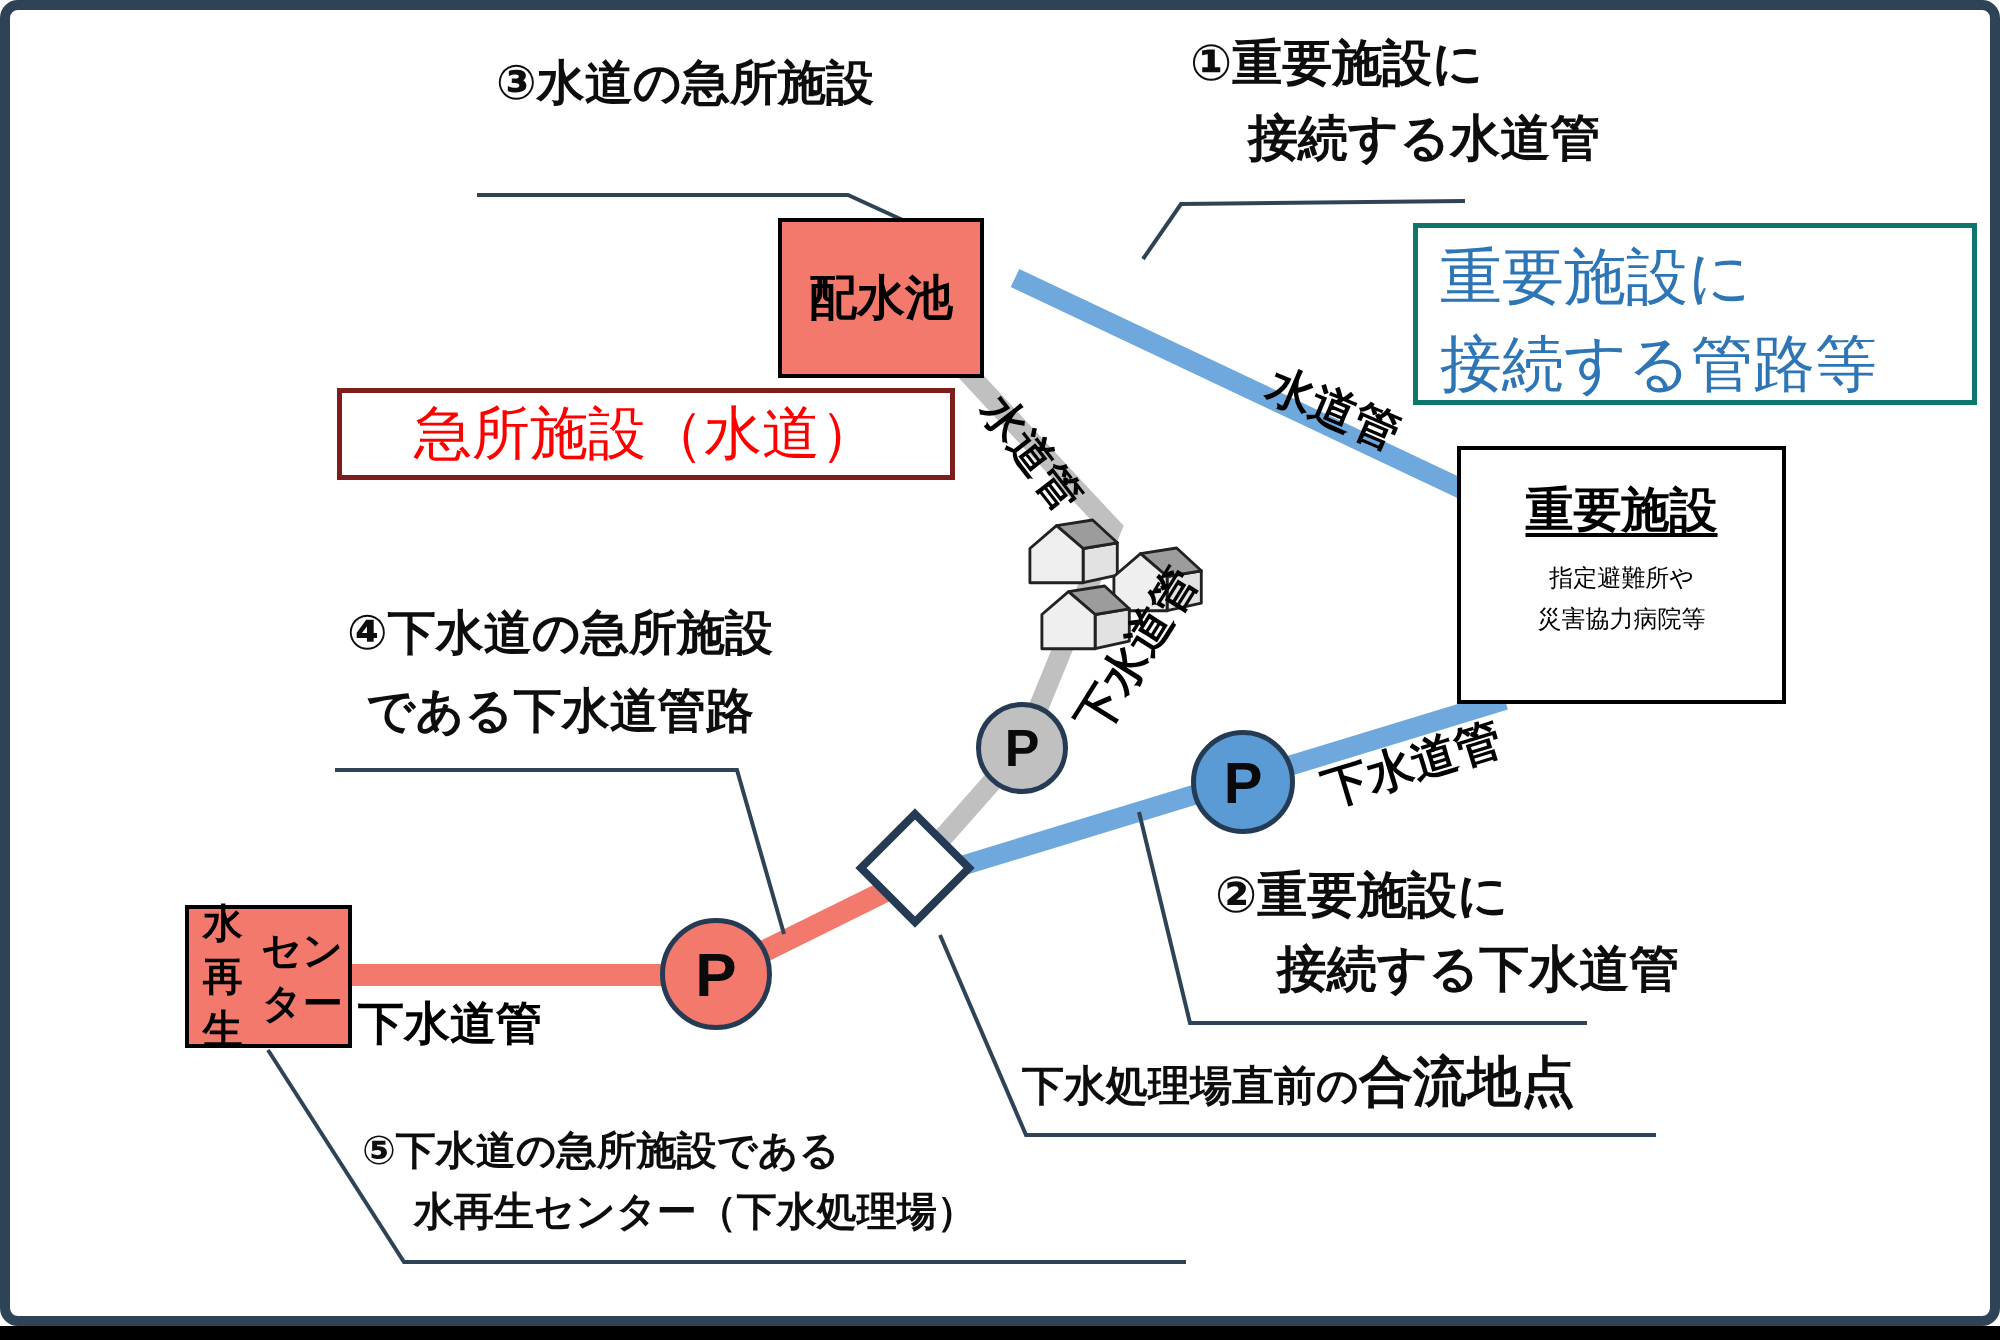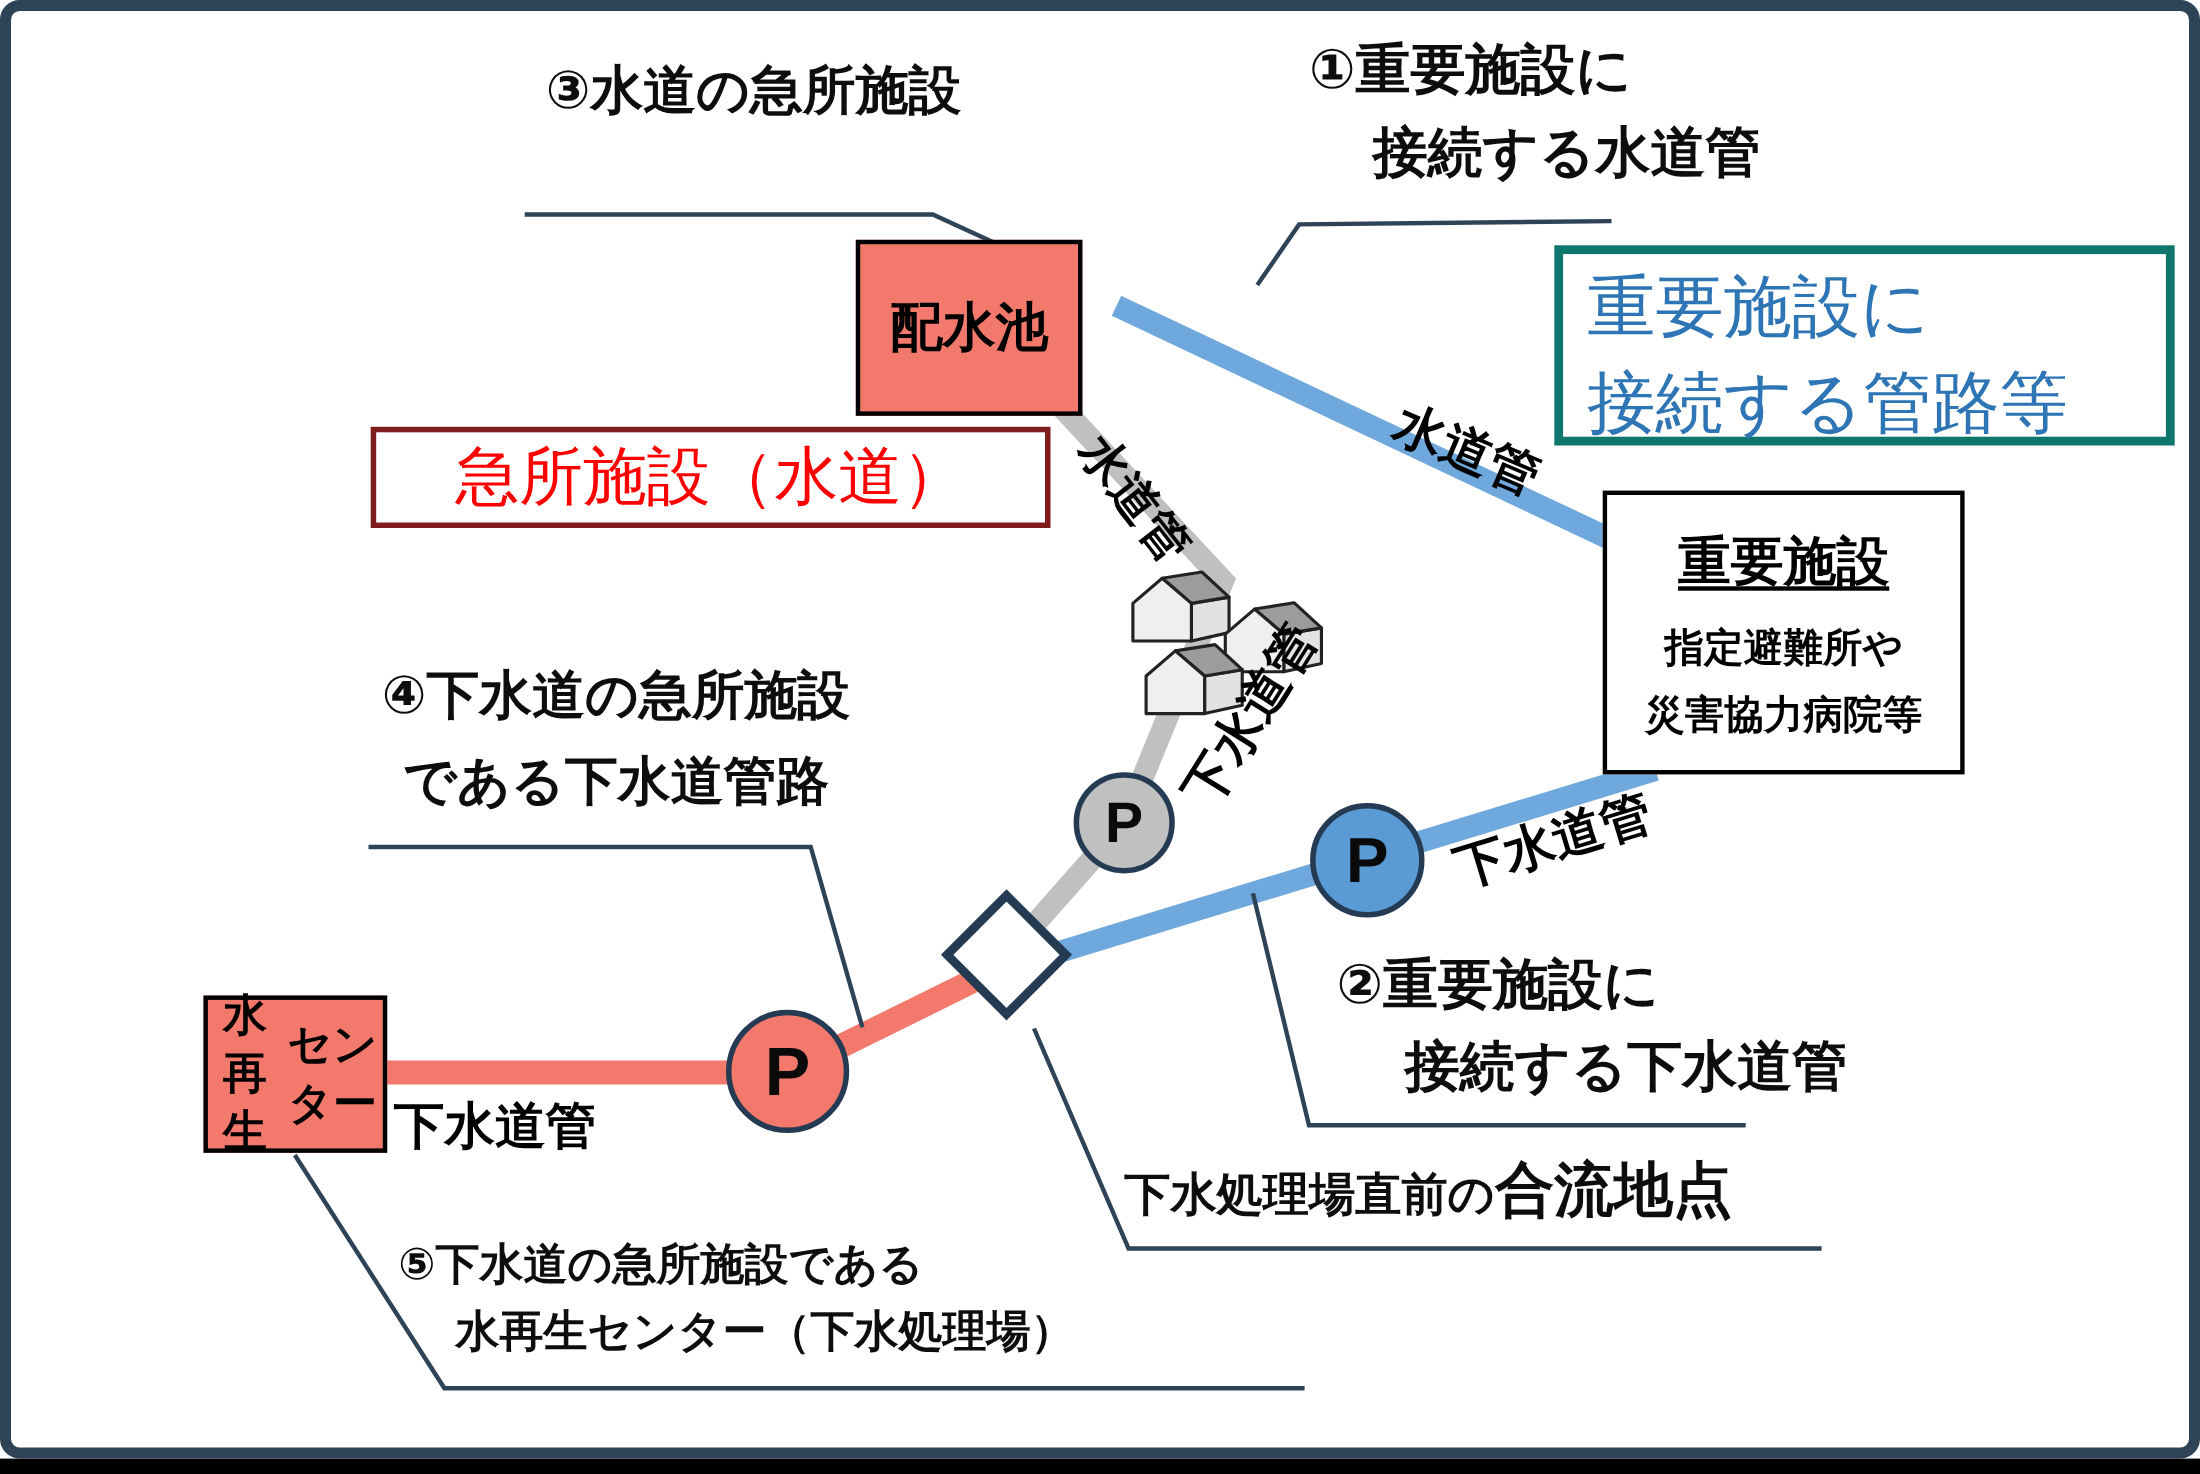--- a/index.html
+++ b/index.html
@@ -17,29 +17,29 @@
   .facility{
     background:#F3796C;border:4px solid #000;color:#000;font-weight:bold;
     display:flex;align-items:center;justify-content:center;text-align:center;
   }
   .haisuichi{left:778px;top:218px;width:206px;height:160px;font-size:48px;}
   .mizusaisei{left:185px;top:905px;width:167px;height:143px;font-size:40px;line-height:1.32;flex-direction:row;}
   .red-frame{border:5px solid #7f1d1d;color:#FF0000;background:#fff;display:flex;align-items:center;justify-content:center;white-space:nowrap;}
   .kyusho-suido{left:337px;top:388px;width:618px;height:92px;font-size:58px;}
   .kyusho-gesuido{left:43px;top:795px;width:484px;height:90px;font-size:52px;}
   .blue-frame{
-    left:1413px;top:223px;width:564px;height:182px;border:8px solid #0f766e;color:#2E75B6;
+    left:1413px;top:223px;width:564px;height:182px;border:5px solid #0f766e;color:#2E75B6;
     background:#fff;font-size:62px;line-height:1.4;padding:6px 0 0 22px;white-space:nowrap;
   }
   .juyo{
     left:1457px;top:446px;width:329px;height:258px;border:4px solid #000;background:#fff;
     text-align:center;color:#000;padding-top:28px;
   }
   .juyo .title{font-size:48px;font-weight:bold;text-decoration:underline;text-decoration-thickness:4px;text-underline-offset:7px;}
-  .juyo .desc{font-size:36px;font-weight:bold;line-height:1.7;margin-top:16px;}
+  .juyo .desc{font-size:24px;font-weight:normal;line-height:1.7;margin-top:16px;}
   .note{position:absolute;color:#0d0d0d;font-weight:bold;white-space:nowrap;z-index:3;}
   .n3{left:415px;top:44px;width:540px;text-align:center;font-size:48px;line-height:1.62;}
   .n1{left:1190px;top:26px;font-size:50px;line-height:1.5;}
   .n1 .l2{margin-left:58px;}
   .n4{left:310px;top:594px;width:500px;text-align:center;font-size:48px;line-height:1.62;}
   .n2{left:1215px;top:858px;font-size:50px;line-height:1.48;}
   .n2 .l2{margin-left:62px;}
   .n5{left:352px;top:1120px;font-size:40px;line-height:1.52;}
   .n5 .l1{margin-left:10px;}
   .n5 .l2{margin-left:62px;}

